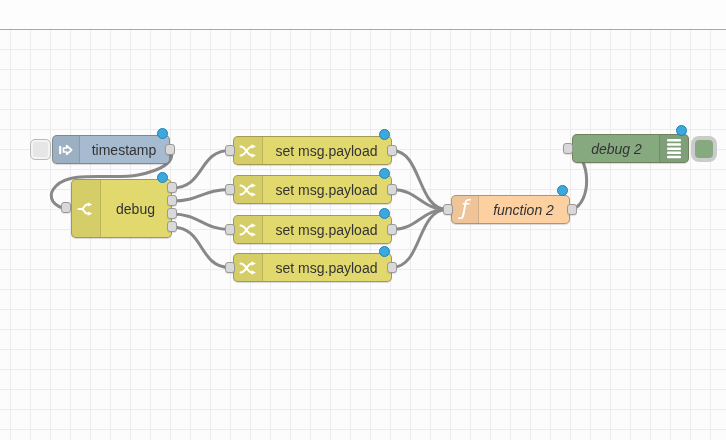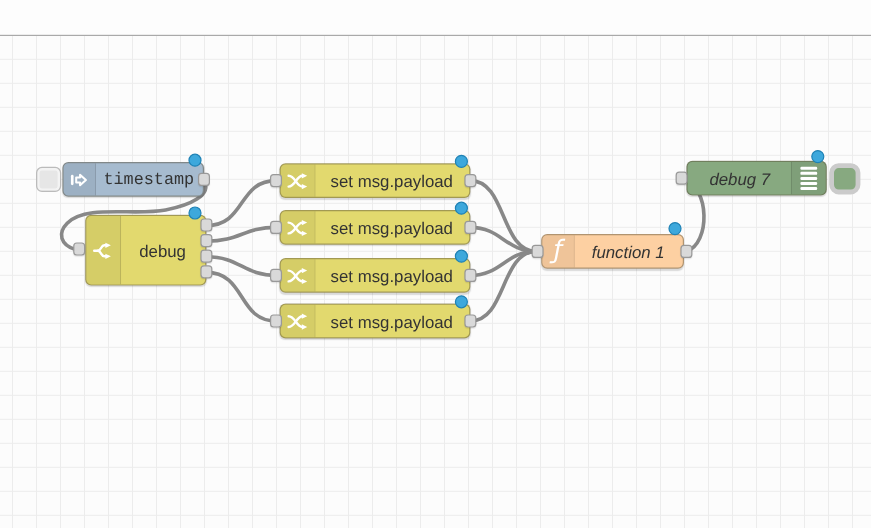--- a/index.html
+++ b/index.html
@@ -91,21 +91,21 @@
 
 <div class="inject-button"></div>
 
 <div class="node" style="left:52px;top:135px;width:118px;height:29px;background:#a6bbcf;">
   <div class="icon-region" style="width:26px;">
     <svg width="18" height="18" viewBox="0 0 18 18">
       <path d="M3.2 5.8 V12.2" stroke="#fff" stroke-width="2.2" fill="none" stroke-linecap="round"></path>
       <path d="M6.5 7 h3.2 V4.6 L14.6 9 L9.7 13.4 V11 H6.5 z" fill="none" stroke="#fff" stroke-width="1.7" stroke-linejoin="round"></path>
     </svg>
   </div>
-  <div class="node-label" style="left:26px;right:0;font-family:Liberation Mono, monospace;">timestamp</div>
+  <div class="node-label" style="left:26px;right:0;">timestamp</div>
 </div>
 <div class="port" style="left:165px;top:144px;"></div>
 <div class="changed-dot" style="left:157px;top:128px;"></div>
 
 <div class="node" style="left:71px;top:179px;width:101px;height:59px;background:#e2d96e;">
   <div class="icon-region" style="width:28px;">
     <svg width="20" height="22" viewBox="0 0 20 22" fill="none" stroke="#fff" stroke-width="2" stroke-linecap="round">
       <path d="M2.5 11 H5.5 C8.5 11 8 6.4 11 6.4 h1"></path>
       <path d="M5.5 11 C8.5 11 8 15.6 11 15.6 h1"></path>
       <path d="M11.8 4.2 L16.4 6.4 11.8 8.6 z" fill="#fff" stroke="none"></path>
@@ -178,33 +178,33 @@
   <div class="node-label" style="left:28px;right:0;">set msg.payload</div>
 </div>
 <div class="port" style="left:225px;top:262px;"></div>
 <div class="port" style="left:387px;top:262px;"></div>
 <div class="changed-dot" style="left:379px;top:246px;"></div>
 
 <div class="node" style="left:451px;top:195px;width:119px;height:29px;background:#fdd0a2;">
   <div class="icon-region" style="width:26px;">
     <span class="fn-glyph">ƒ</span>
   </div>
-  <div class="node-label italic" style="left:26px;right:0;">function 1</div>
+  <div class="node-label italic" style="left:26px;right:0;">function 2</div>
 </div>
 <div class="port" style="left:443px;top:204px;"></div>
 <div class="port" style="left:567px;top:204px;"></div>
 <div class="changed-dot" style="left:557px;top:185px;"></div>
 
 <div class="node" style="left:572px;top:134px;width:117px;height:29px;background:#87a980;">
   <div class="icon-region right" style="width:28px;">
     <svg width="16" height="22" viewBox="0 0 16 22">
       <rect x="1" y="1" width="14" height="2.5" rx="1" fill="#fff"></rect>
       <rect x="1" y="5.2" width="14" height="2.5" rx="1" fill="#fff"></rect>
       <rect x="1" y="9.4" width="14" height="2.5" rx="1" fill="#fff"></rect>
       <rect x="1" y="13.6" width="14" height="2.5" rx="1" fill="#fff"></rect>
       <rect x="1" y="17.8" width="14" height="2.5" rx="1" fill="#fff"></rect>
     </svg>
   </div>
-  <div class="node-label italic" style="left:0;right:28px;">debug 7</div>
+  <div class="node-label italic" style="left:0;right:28px;">debug 2</div>
 </div>
 <div class="port" style="left:563px;top:143px;"></div>
 <div class="changed-dot" style="left:676px;top:125px;"></div>
 <div class="debug-toggle"></div>
 
 </body></html>

